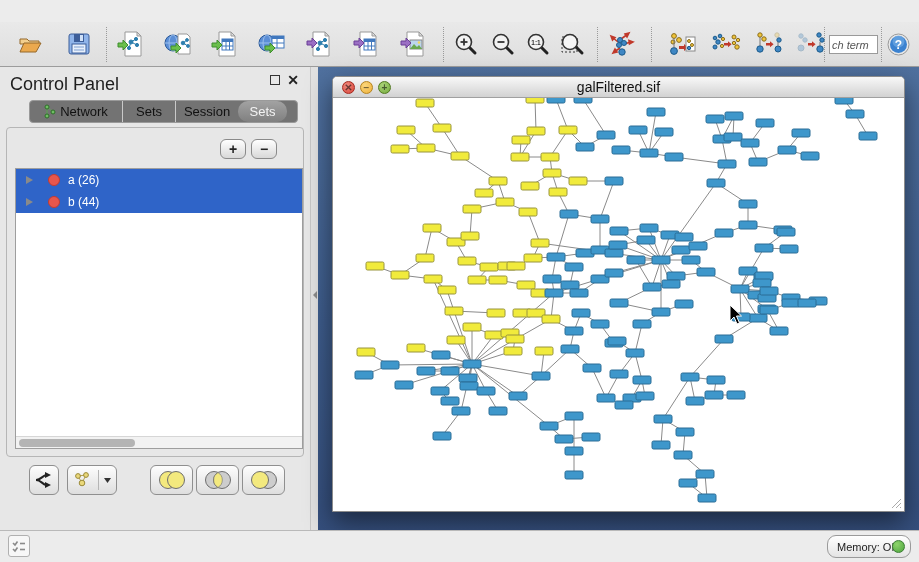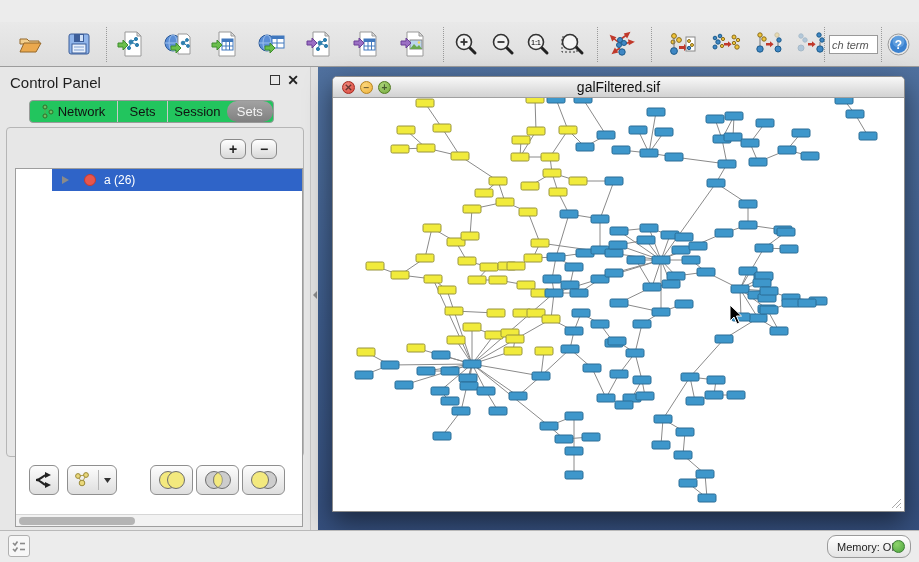--- a/index.html
+++ b/index.html
@@ -24,40 +24,40 @@
   .search-box { position:absolute; left:829px; top:13px; width:49px; height:19px;
     border:1px solid #9a9a9a; background:#fff; font-style:italic; font-size:11px;
     color:#555; padding:0 2px; font-family:"Liberation Sans", sans-serif; }
   .help-btn { position:absolute; left:887px; top:11px; width:23px; height:23px; }
 
   
   .workspace { position:absolute; left:0; top:67px; width:919px; height:463px; }
 
   .control-panel { position:absolute; left:0; top:0; width:310px; height:463px; background:#e7e7e7; }
   .cp-header { position:absolute; left:0; top:0; width:100%; height:28px; }
-  .cp-title { position:absolute; left:10px; top:7px; font-size:15px; color:#1e1e1e; }
+  .cp-title { position:absolute; left:10px; top:7px; font-size:18px; color:#1e1e1e; }
   .cp-float { position:absolute; right:30px; top:8px; width:10px; height:10px;
     border:1.5px solid #333; background:transparent; }
   .cp-close { position:absolute; right:11px; top:4px; font-size:14px; font-weight:bold; color:#222; line-height:18px;}
 
-  .cp-tabs { position:absolute; left:29px; top:33px; width:245px; height:23px; display:flex;
-    background:#22c55e; border:1px solid #9a9a9a; border-radius:4px; overflow:hidden; }
+  .cp-tabs { position:absolute; left:29px; top:33px; width:269px; height:23px; display:flex;
+    background:#737373; border:1px solid #9a9a9a; border-radius:4px; overflow:hidden; }
   .seg { display:flex; align-items:center; justify-content:center; gap:4px;
     font-size:13px; color:#111; height:100%; }
   .seg + .seg { border-left:1px solid #c9c9c9; }
   .seg.active { background:linear-gradient(#a2a2a2,#808080); color:#f3f3f3;
     border-radius:10px; border-left:none; }
 
   .cp-body { position:absolute; left:6px; top:60px; width:298px; height:330px;
     border:1px solid #b6b6b6; border-radius:4px; background:#e7e7e7; }
   .pm-btn { position:absolute; top:11px; width:26px; height:20px; border:1px solid #8a8a8a;
     border-radius:6px; background:linear-gradient(#ffffff,#d8d8d8); font-size:14px; font-weight:bold;
     color:#222; text-align:center; line-height:18px; }
-  .sets-list { position:absolute; left:8px; top:40px; width:288px; height:359px;
-    background:#fff; border:1px solid #9e9e9e; overflow:hidden;padding-left:36px; }
+  .sets-list { position:absolute; left:8px; top:40px; width:288px; height:281px;
+    background:#fff; border:1px solid #9e9e9e; overflow:hidden; }
   .set-row { position:relative; height:22px; line-height:22px; }
   .set-row.selected { background:#2f64c8; color:#fff; }
   .row-tri { position:absolute; left:10px; top:7px; width:0; height:0;
     border-left:7px solid #8a8a8a; border-top:4.5px solid transparent; border-bottom:4.5px solid transparent; }
   .row-dot { position:absolute; left:32px; top:5px; width:12px; height:12px; border-radius:50%;
     background:#e8564c; border:1px solid #c23b33; }
   .row-label { position:absolute; left:52px; font-size:12px; }
   .hscroll { position:absolute; left:0; bottom:0; width:100%; height:12px;
     background:#f2f2f2; border-top:1px solid #d6d6d6; }
   .hthumb { position:absolute; left:3px; top:2px; width:116px; height:8px; border-radius:4px; background:#b4b4b4; }
@@ -395,20 +395,25 @@
 
       <div class="cp-body">
         <div class="pm-btn" style="left:213px">+</div>
         <div class="pm-btn" style="left:244px">−</div>
 
         <div class="sets-list">
           <div class="set-row selected">
             <span class="row-tri"></span>
             <span class="row-dot"></span>
             <span class="row-label">a (26)</span>
+          </div>
+          <div class="set-row selected">
+            <span class="row-tri"></span>
+            <span class="row-dot"></span>
+            <span class="row-label">b (44)</span>
           </div>
           <div class="hscroll">
             <div class="hthumb"></div>
           </div>
         </div>
       </div>
 
       <div class="set-tool" style="left:29px; top:398px; width:30px">
         <svg width="20" height="18">
           <g stroke="#222" stroke-width="2" fill="#222">

